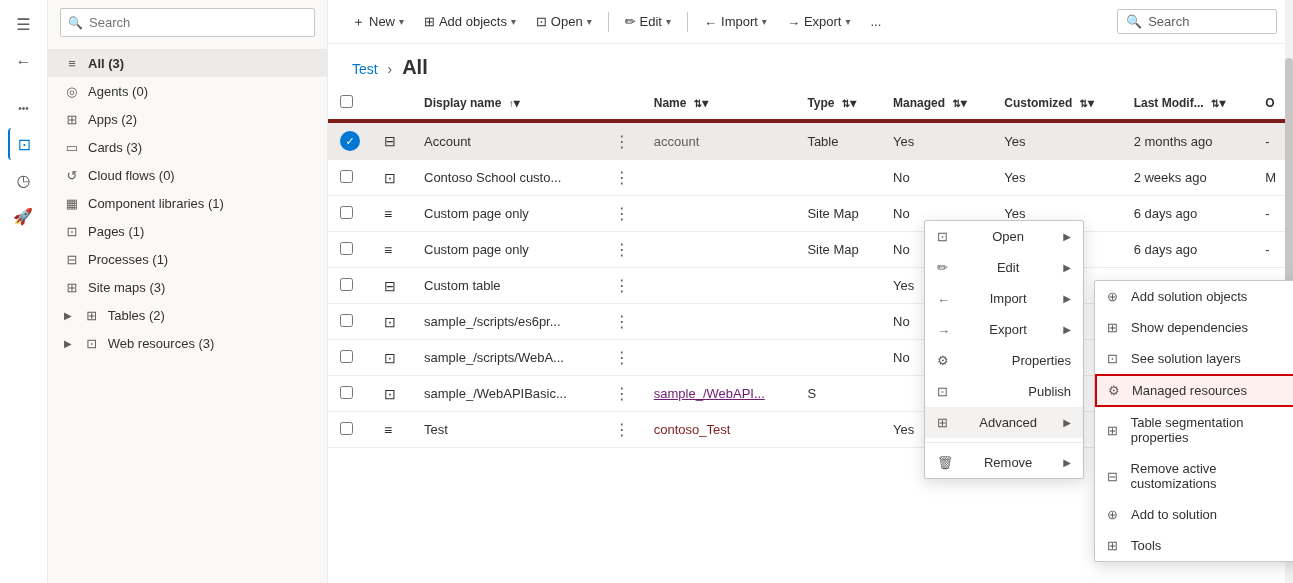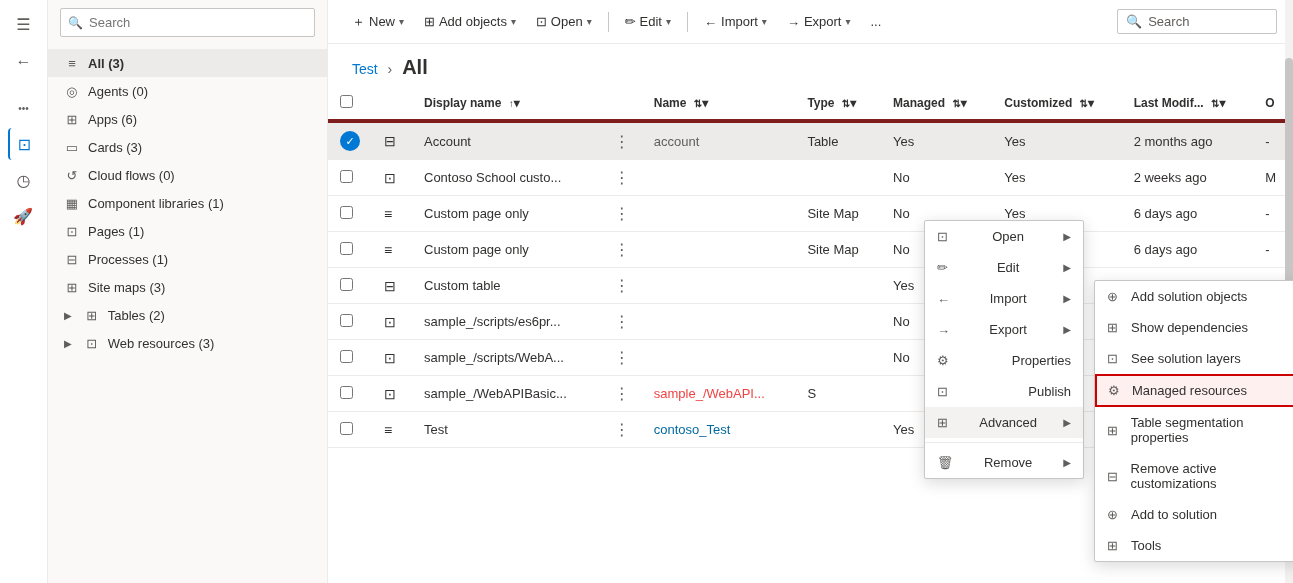--- a/index.html
+++ b/index.html
@@ -97,21 +97,21 @@
       <div class="nav-item active">
         <span class="nav-icon">≡</span>
         <span>All (3)</span>
       </div>
       <div class="nav-item">
         <span class="nav-icon">◎</span>
         <span>Agents (0)</span>
       </div>
       <div class="nav-item">
         <span class="nav-icon">⊞</span>
-        <span>Apps (6)</span>
+        <span>Apps (2)</span>
       </div>
       <div class="nav-item">
         <span class="nav-icon">▭</span>
         <span>Cards (3)</span>
       </div>
       <div class="nav-item">
         <span class="nav-icon">↺</span>
         <span>Cloud flows (0)</span>
       </div>
       <div class="nav-item">
@@ -309,35 +309,35 @@
     <td>2 months ago</td>
     <td>-</td>
   </tr>
             <tr>
     <td class="col-check">
       <input type="checkbox" style="">
     </td>
     <td class="col-type-icon" style="font-size:14px;">⊡</td>
     <td style="max-width:180px;overflow:hidden;text-overflow:ellipsis;">sample_/WebAPIBasic...</td>
     <td class="col-dots" style="font-size:16px;color:#605e5c;">⋮</td>
-    <td style="color:#ef4444;">sample_/WebAPI...</td>
+    <td style="color:#701a75;text-decoration:underline;">sample_/WebAPI...</td>
     <td>S</td>
     <td></td>
     <td></td>
     <td></td>
     <td>-</td>
   </tr>
             <tr>
     <td class="col-check">
       <input type="checkbox" style="">
     </td>
     <td class="col-type-icon" style="font-size:14px;">≡</td>
     <td style="max-width:180px;overflow:hidden;text-overflow:ellipsis;">Test</td>
     <td class="col-dots" style="font-size:16px;color:#605e5c;">⋮</td>
-    <td style="color:#0369a1;">contoso_Test</td>
+    <td style="color:#7f1d1d;">contoso_Test</td>
     <td></td>
     <td>Yes</td>
     <td></td>
     <td>2 months ago</td>
     <td>-</td>
   </tr>
           </tbody>
       </table>
     </div>
 

